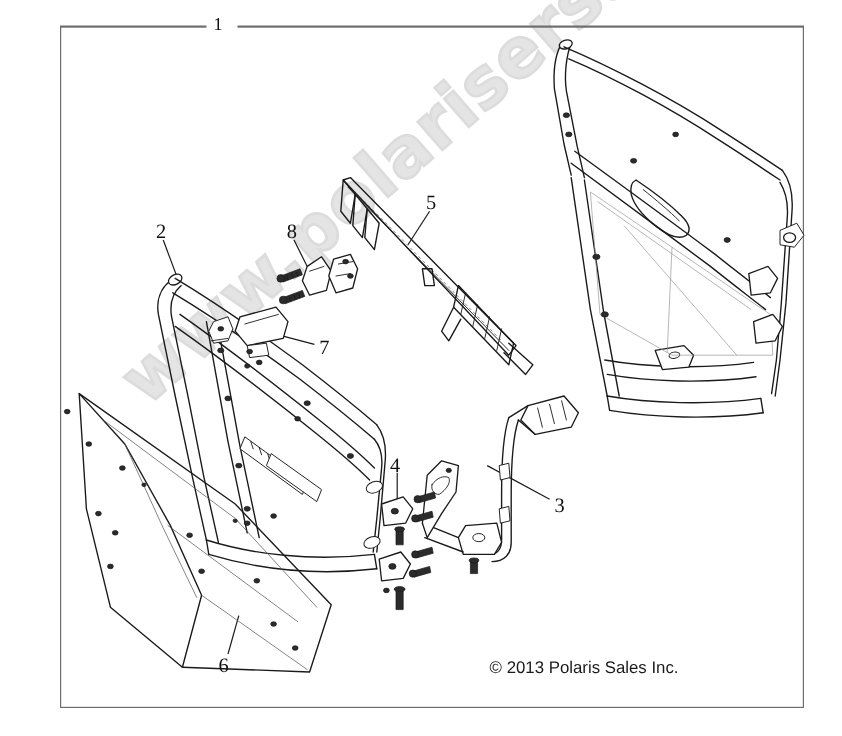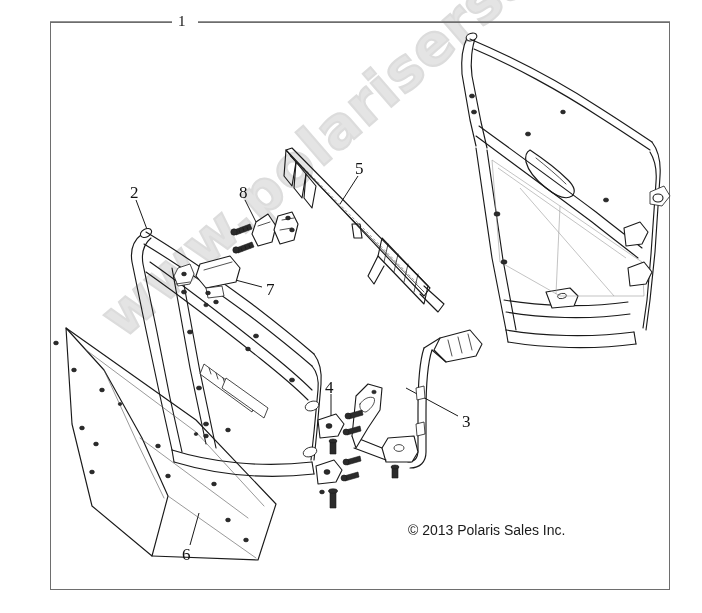--- a/index.html
+++ b/index.html
@@ -82,21 +82,21 @@
   #callout-3 { left: 462px; top: 413px; }
   #callout-4 { left: 325px; top: 379px; }
   #callout-5 { left: 355px; top: 160px; }
   #callout-6 { left: 182px; top: 546px; }
   #callout-7 { left: 266px; top: 281px; }
   #callout-8 { left: 239px; top: 184px; }
   
   #copyright {
     position: absolute;
     left: 408px;
-    top: 522px;
+    top: 548px;
     font-family: "Liberation Sans", sans-serif;
     font-size: 14px;
     color: #1a1a1a;
     white-space: nowrap;
   }
 </style>
 </head>
 <body>
 
 <div id="page">

